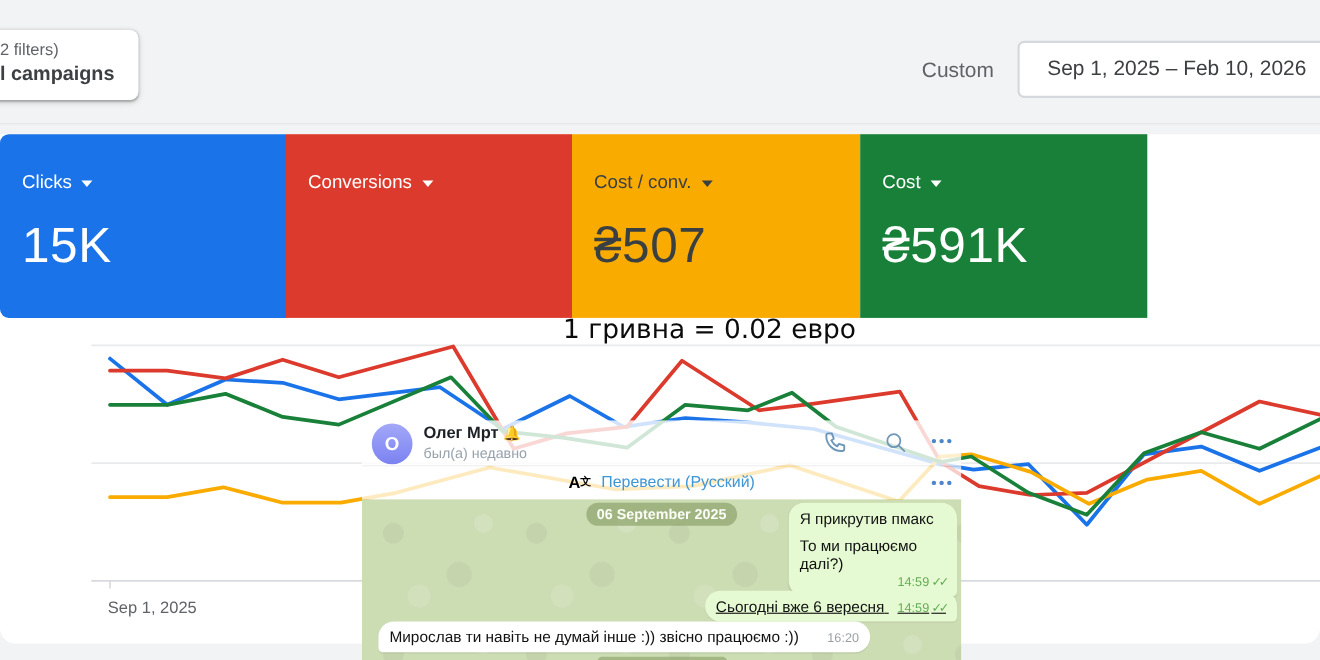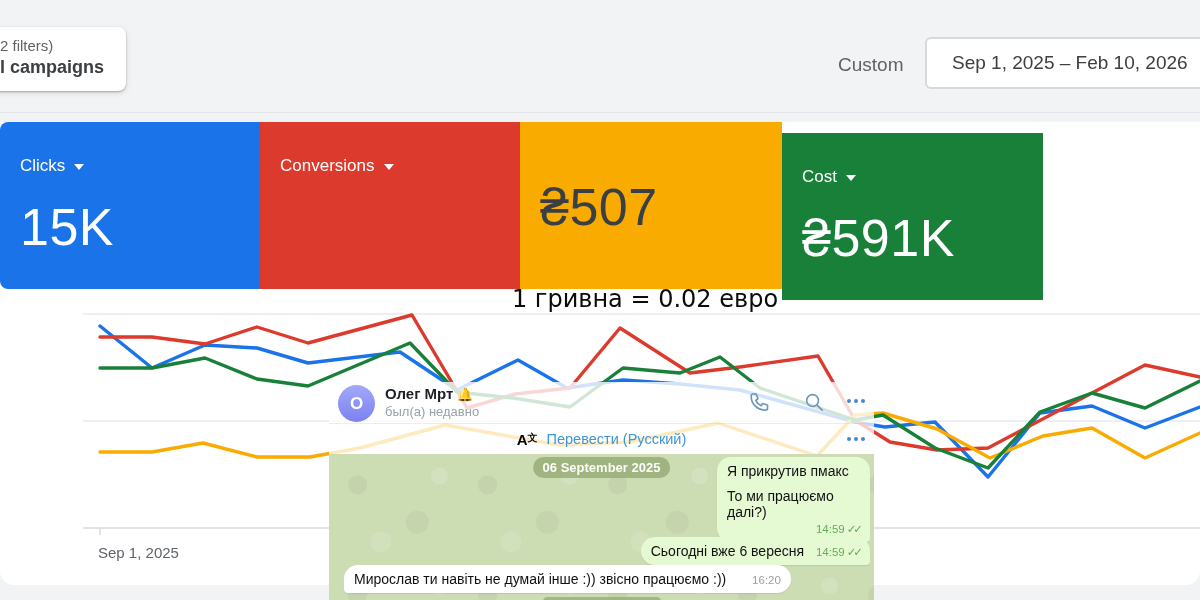--- a/index.html
+++ b/index.html
@@ -22,25 +22,25 @@
   
   .chart-card{position:absolute;left:0;top:122px;width:1200px;height:463px;background:#fff;
       border-radius:0 0 14px 14px;}
 
   
   .cards{position:absolute;left:0;top:122px;height:167px;width:1043px;display:flex;}
   .card{height:167px;box-sizing:border-box;padding:34px 0 0 20px;cursor:pointer;}
   .card0{width:260px;border-radius:8px 0 0 8px;}
   .card1{width:260px;}
   .card2{width:262px;}
-  .card3{width:261px;margin-top:11px;}
+  .card3{width:261px;}
   .card-label{font-size:17px;line-height:20px;display:flex;align-items:center;}
   .caret{display:inline-block;width:0;height:0;border-left:5px solid transparent;
       border-right:5px solid transparent;border-top:6px solid currentColor;margin-left:9px;margin-top:2px;}
-  .card-value{font-size:52px;letter-spacing:.5px;margin-top:21px;white-space:nowrap;}
+  .card-value{font-size:45px;letter-spacing:.5px;margin-top:21px;white-space:nowrap;}
 
   
   .fx-note{position:absolute;left:645px;top:285px;transform:translateX(-50%);
       font-size:24px;color:#0b0b0b;white-space:nowrap;font-family:"DejaVu Sans","Liberation Sans",sans-serif;}
 
   
   svg.chart{position:absolute;left:0;top:0;width:1200px;height:600px;pointer-events:none;}
   .axis-label{position:absolute;left:98px;top:544px;font-size:15px;color:#5f6368;}
 
   
@@ -74,21 +74,21 @@
         radial-gradient(circle at 40% 80%, rgba(255,255,255,.12) 10px, transparent 11px);
       background-size:130px 110px;}
   .tg-datepill{position:absolute;left:50%;top:3px;transform:translateX(-50%);
       background:rgba(145,167,112,.75);color:#fbfdf6;font-size:13px;font-weight:600;
       padding:3px 10px;border-radius:12px;white-space:nowrap;}
   .bubble{position:absolute;box-sizing:border-box;font-size:14px;color:#111;
       padding:6px 10px;box-shadow:0 1px 1px rgba(0,0,0,.08);}
   .out{background:#e5fad2;border-radius:14px 14px 4px 14px;}
   .in{background:#fff;border-radius:14px 14px 14px 4px;}
   .b1{top:3px;right:4px;width:153px;}
-  .b2{top:83px;right:4px;white-space:nowrap;}
+  .b2{top:83px;right:4px;white-space:nowrap;text-decoration:underline;}
   .b3{top:111px;left:15px;white-space:nowrap;}
   .msg-line2{margin-top:9px;}
   .msg-time{color:#65ac57;font-size:11.5px;}
   .time-right{text-align:right;margin-top:2px;}
   .ticks{letter-spacing:-3px;margin-left:2px;}
   .time-in{color:#9aa0a6;font-size:11.5px;margin-left:22px;}
   .inline-time{margin-left:8px;}
   .pill-sliver{position:absolute;left:50%;top:143px;transform:translateX(-50%);width:118px;height:9px;
       border-radius:9px;background:rgba(145,167,112,.7);}
 </style>
@@ -119,20 +119,24 @@
         </div>
       <div class="card-value">15K</div>
     </div>
     <div class="card card1" style="background: rgb(220, 58, 44); color: rgb(255, 255, 255);">
       <div class="card-label">
           <span>Conversions</span>
           <span class="caret"></span>
         </div>
     </div>
     <div class="card card2" style="background: rgb(249, 171, 0); color: rgb(58, 63, 66);">
+      <div class="card-label">
+          <span>Cost / conv.</span>
+          <span class="caret"></span>
+        </div>
       <div class="card-value">₴507</div>
     </div>
     <div class="card card3" style="background: rgb(24, 128, 56); color: rgb(255, 255, 255);">
       <div class="card-label">
           <span>Cost</span>
           <span class="caret"></span>
         </div>
       <div class="card-value">₴591K</div>
     </div>
   </div>

